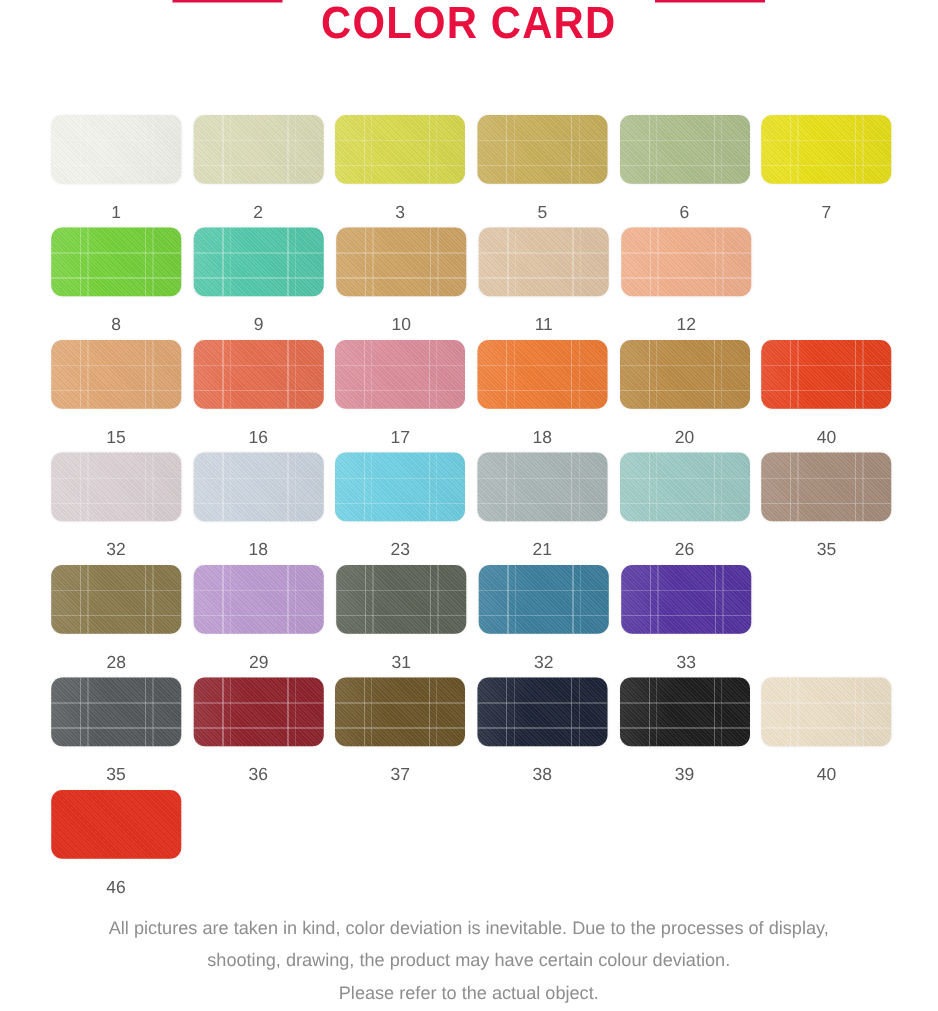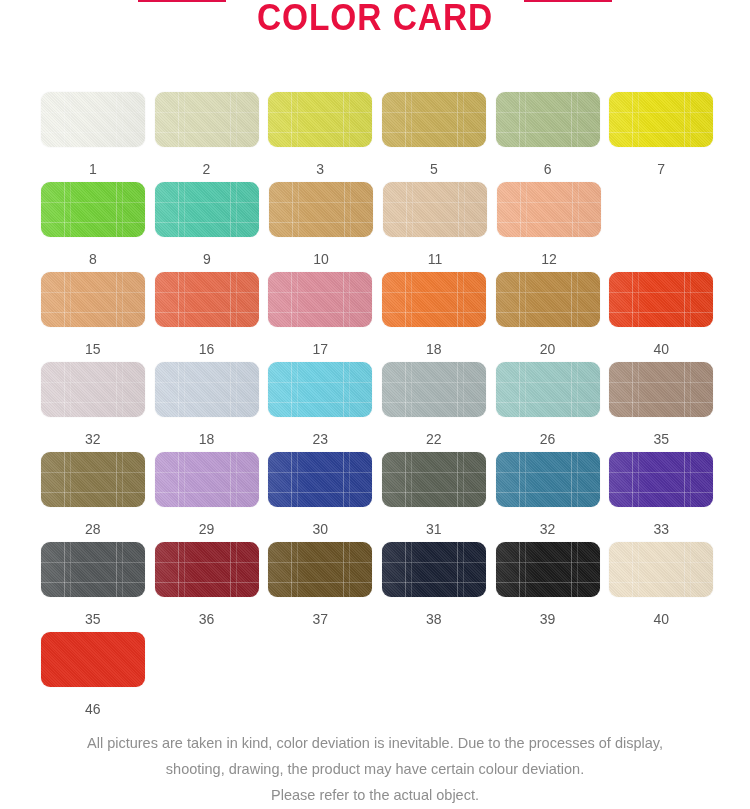--- a/index.html
+++ b/index.html
@@ -235,43 +235,39 @@
       <div class="cell">
         <div class="swatch" title="22" style="background: rgb(204, 213, 224);"></div>
         <div class="swatch-label">18</div>
       </div>
       <div class="cell">
         <div class="swatch" title="23" style="background: rgb(111, 209, 228);"></div>
         <div class="swatch-label">23</div>
       </div>
       <div class="cell">
         <div class="swatch" title="25" style="background: rgb(170, 182, 182);"></div>
-        <div class="swatch-label">22</div>
+        <div class="swatch-label">21</div>
       </div>
       <div class="cell">
         <div class="swatch" title="26" style="background: rgb(156, 202, 197);"></div>
         <div class="swatch-label">26</div>
       </div>
       <div class="cell">
         <div class="swatch" title="27" style="background: rgb(167, 141, 123);"></div>
         <div class="swatch-label">35</div>
       </div>
     </div>
     <div class="row">
       <div class="cell">
         <div class="swatch" title="28" style="background: rgb(138, 122, 76);"></div>
         <div class="swatch-label">28</div>
       </div>
       <div class="cell">
         <div class="swatch" title="29" style="background: rgb(188, 155, 210);"></div>
         <div class="swatch-label">29</div>
-      </div>
-      <div class="cell">
-        <div class="swatch" title="30" style="background: rgb(45, 66, 150);"></div>
-        <div class="swatch-label">30</div>
       </div>
       <div class="cell">
         <div class="swatch" title="31" style="background: rgb(93, 99, 87);"></div>
         <div class="swatch-label">31</div>
       </div>
       <div class="cell">
         <div class="swatch" title="32" style="background: rgb(58, 126, 157);"></div>
         <div class="swatch-label">32</div>
       </div>
       <div class="cell">

